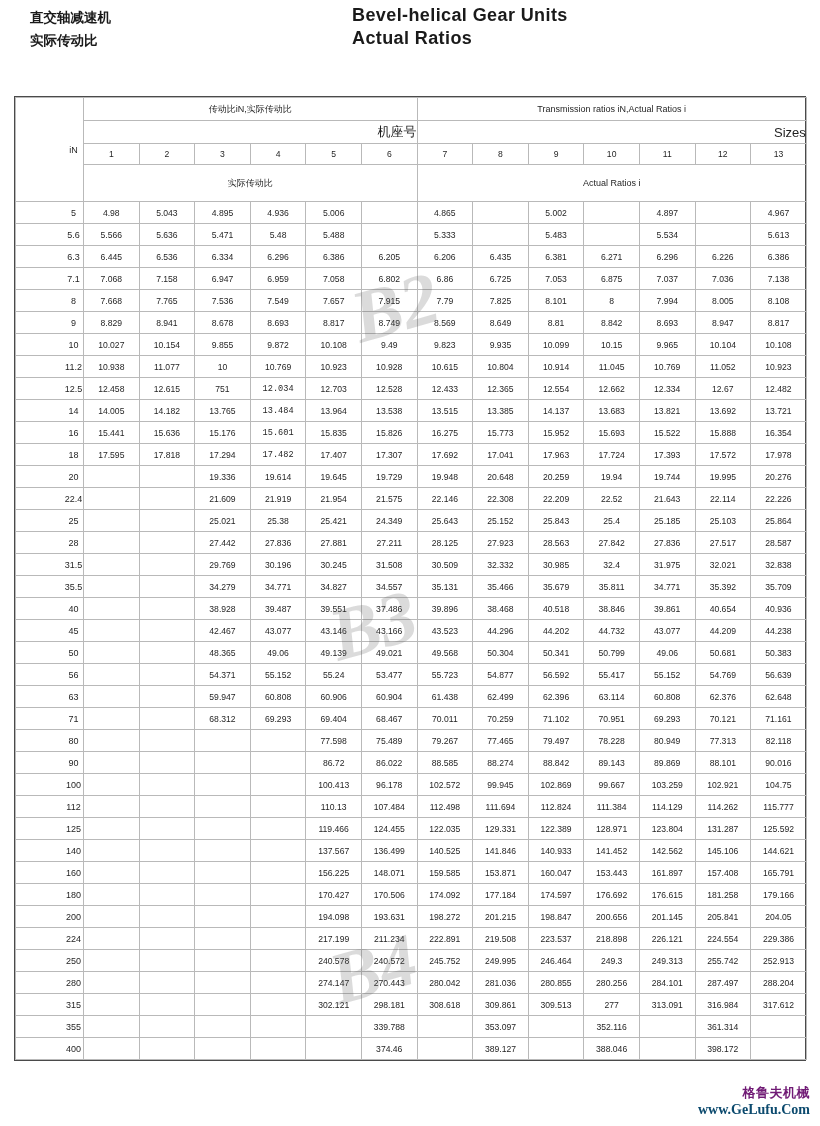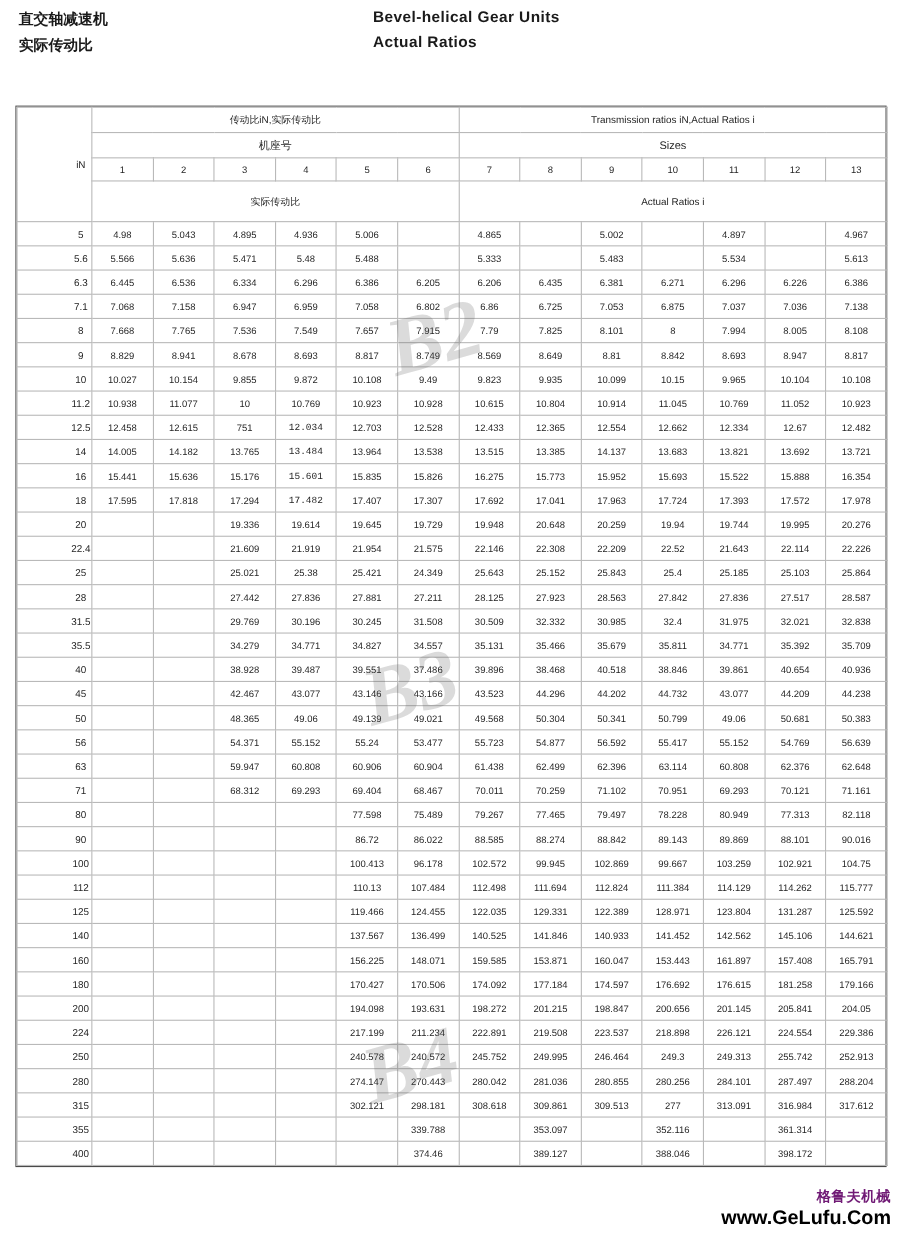--- a/index.html
+++ b/index.html
@@ -7,28 +7,28 @@
     width:820px;height:1126px;
     font-family:"Liberation Sans","DejaVu Sans",sans-serif;
     color:#1a1a1a;
     position:relative;
     overflow:hidden;
   }
   .page{position:relative;width:820px;height:1126px;}
 
   
   .header{
-    position:absolute;left:3px;top:0;width:761px;height:84px;
+    position:absolute;left:16px;top:0;width:761px;height:84px;
   }
   .hdr-cn{position:absolute;left:14px;top:6px;width:300px;}
   .hdr-en{position:absolute;left:336px;top:4px;width:420px;}
   .hdr-line{
     font-size:13.5px;font-weight:bold;line-height:23px;white-space:nowrap;
   }
-  .hdr-en .hdr-line{font-size:14px;letter-spacing:.4px;}
+  .hdr-en .hdr-line{font-size:18px;letter-spacing:.4px;}
 
   
   .tbl-wrap{
     position:absolute;left:14px;top:96px;width:792px;
     border:1px solid #4a4a4a;
     box-sizing:border-box;
     background:#fff;
   }
   table.ratio{
     border-collapse:collapse;
@@ -50,21 +50,21 @@
   table.ratio td.col-in{
     width:68px;
     font-size:9px;
     padding-left:48px;
   }
   col.c-in{width:68px;}
   col.c-d{width:55.6px;}
 
   
   tr.h1 td{height:22px;font-size:9px;}
-  tr.h2 td{height:22px;font-size:10px;}
+  tr.h2 td{height:22px;font-size:13px;text-align:right;}
   tr.h3 td{height:20px;font-size:8.6px;}
   tr.h4 td{height:36px;font-size:9px;}
 
   td.thick-top{border-top:1.6px solid #2b2b2b;}
   td.thick-bottom{border-bottom:1.6px solid #2b2b2b;}
   td.thick-left{border-left:1.6px solid #2b2b2b;font-family:Liberation Mono, monospace;}
   td.thick-right{border-right:1.6px solid #2b2b2b;}
 
   .hdr-outer{border-bottom:1px solid #4a4a4a;}
 
@@ -86,22 +86,22 @@
   .wm-site{
     position:absolute;right:10px;bottom:8px;text-align:right;
     pointer-events:none;user-select:none;
   }
   .wm-site .l1{
     font-size:13px;color:#cf3b2e;font-weight:bold;
     font-family:"Liberation Sans",sans-serif;
     letter-spacing:.5px;
   }
   .wm-site .l2{
-    font-size:18px;color:#000000;font-weight:bold;
-    font-family:Liberation Sans, sans-serif;
+    font-size:14px;color:#0c4a6e;font-weight:bold;
+    font-family:Liberation Serif, serif;
   }
   .wm-site .cn{color:#701a75;}
 </style>
 </head>
 <body>
 
 <div class="page">
 
   <div class="header">
     <div class="hdr-cn">

